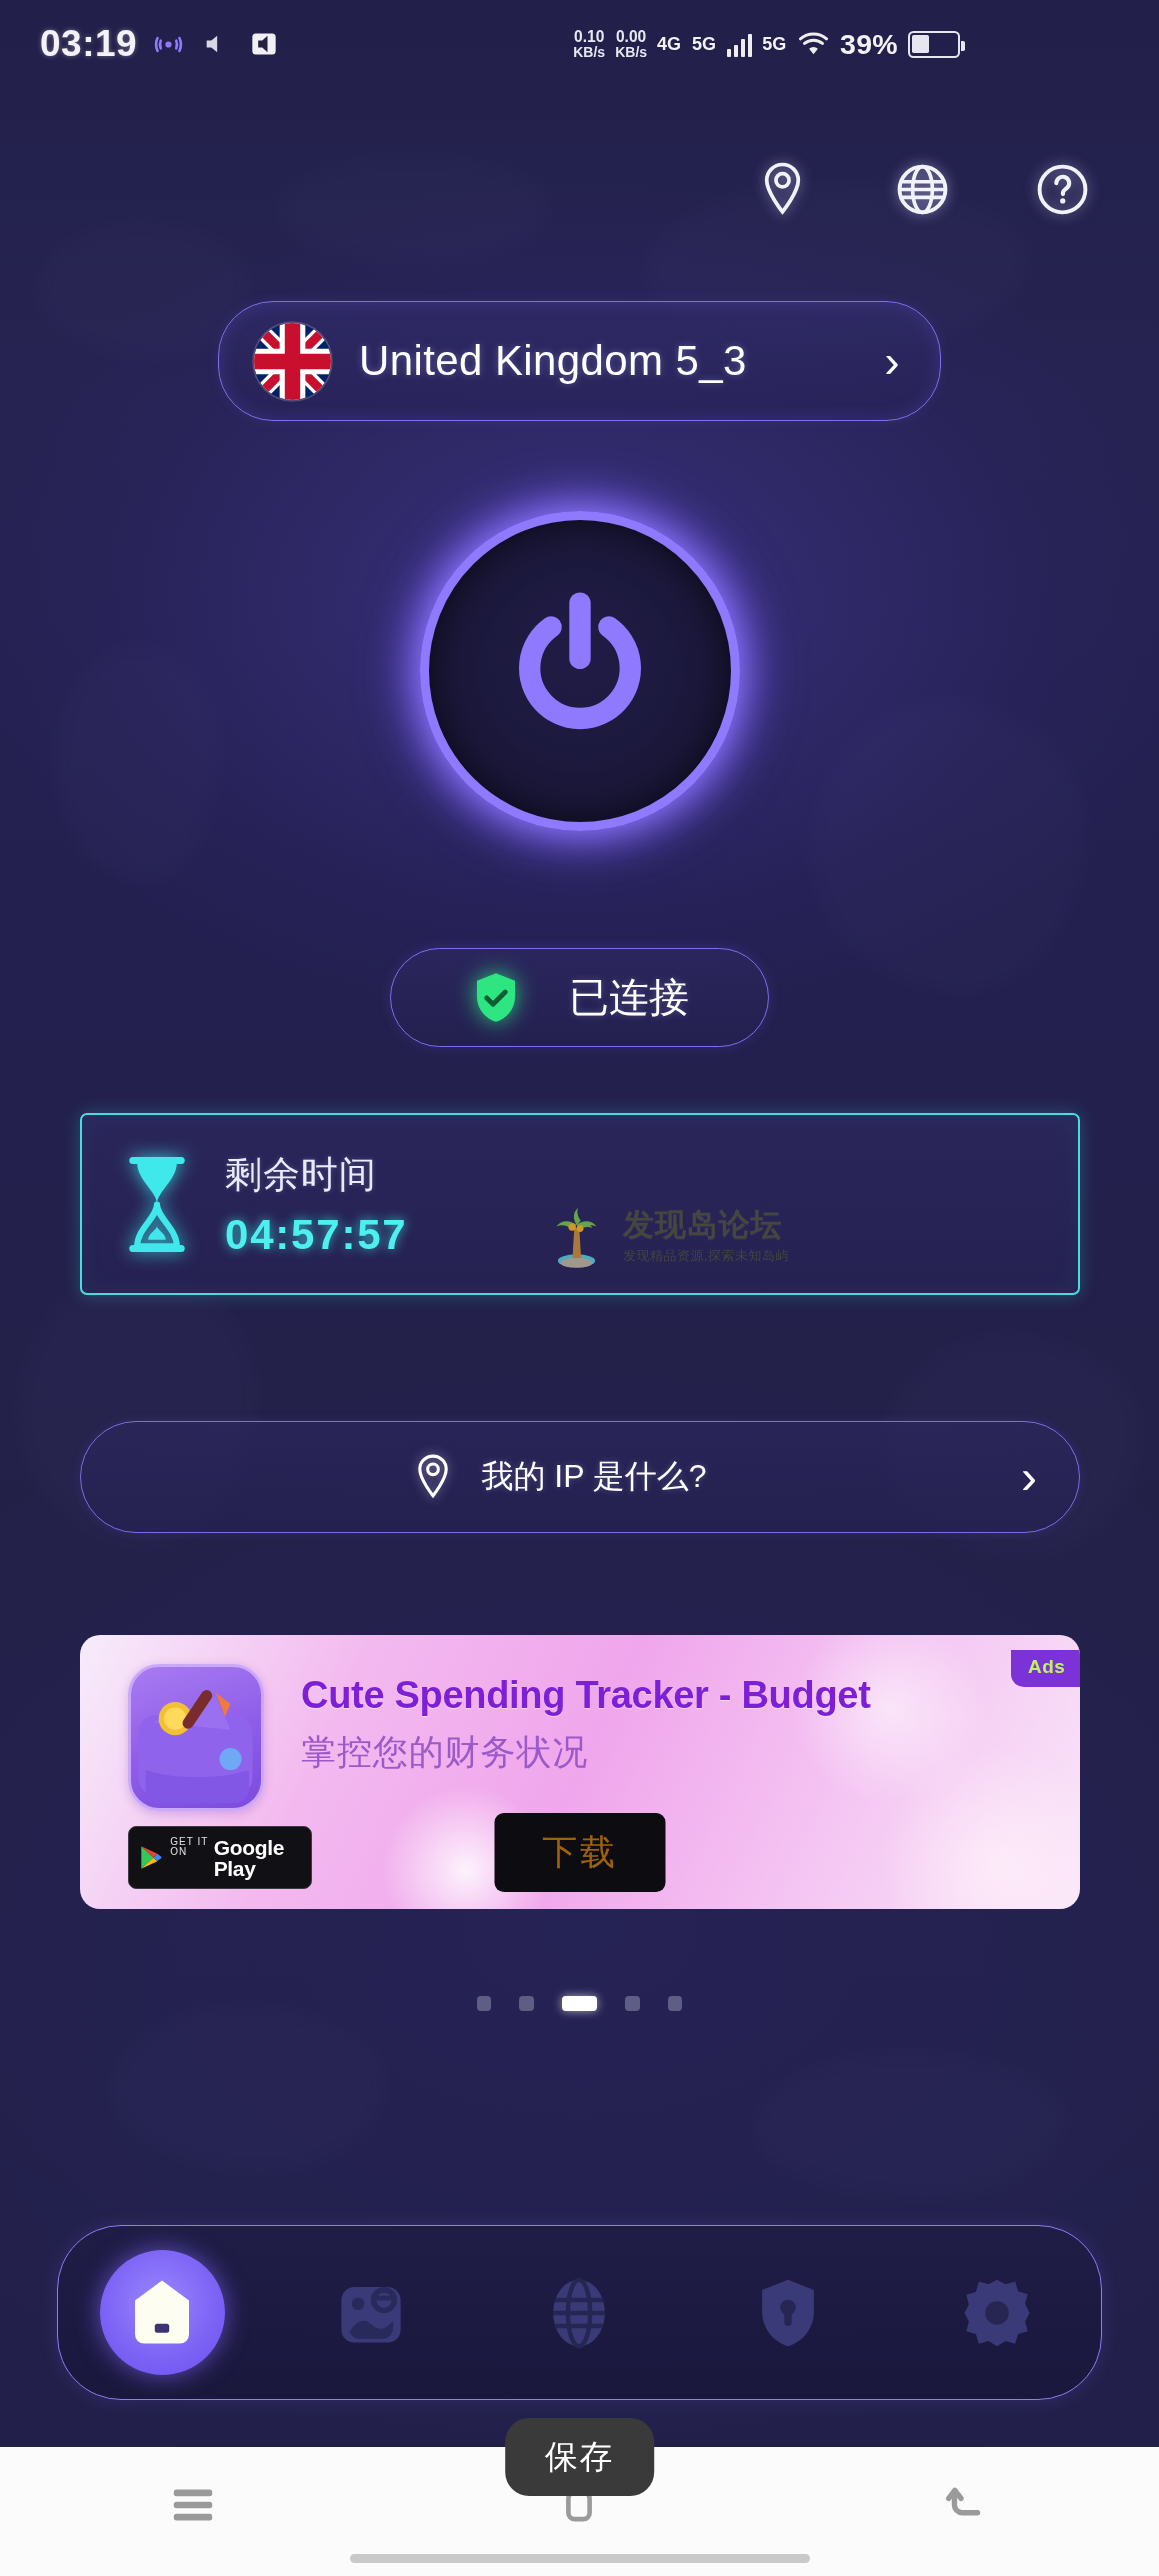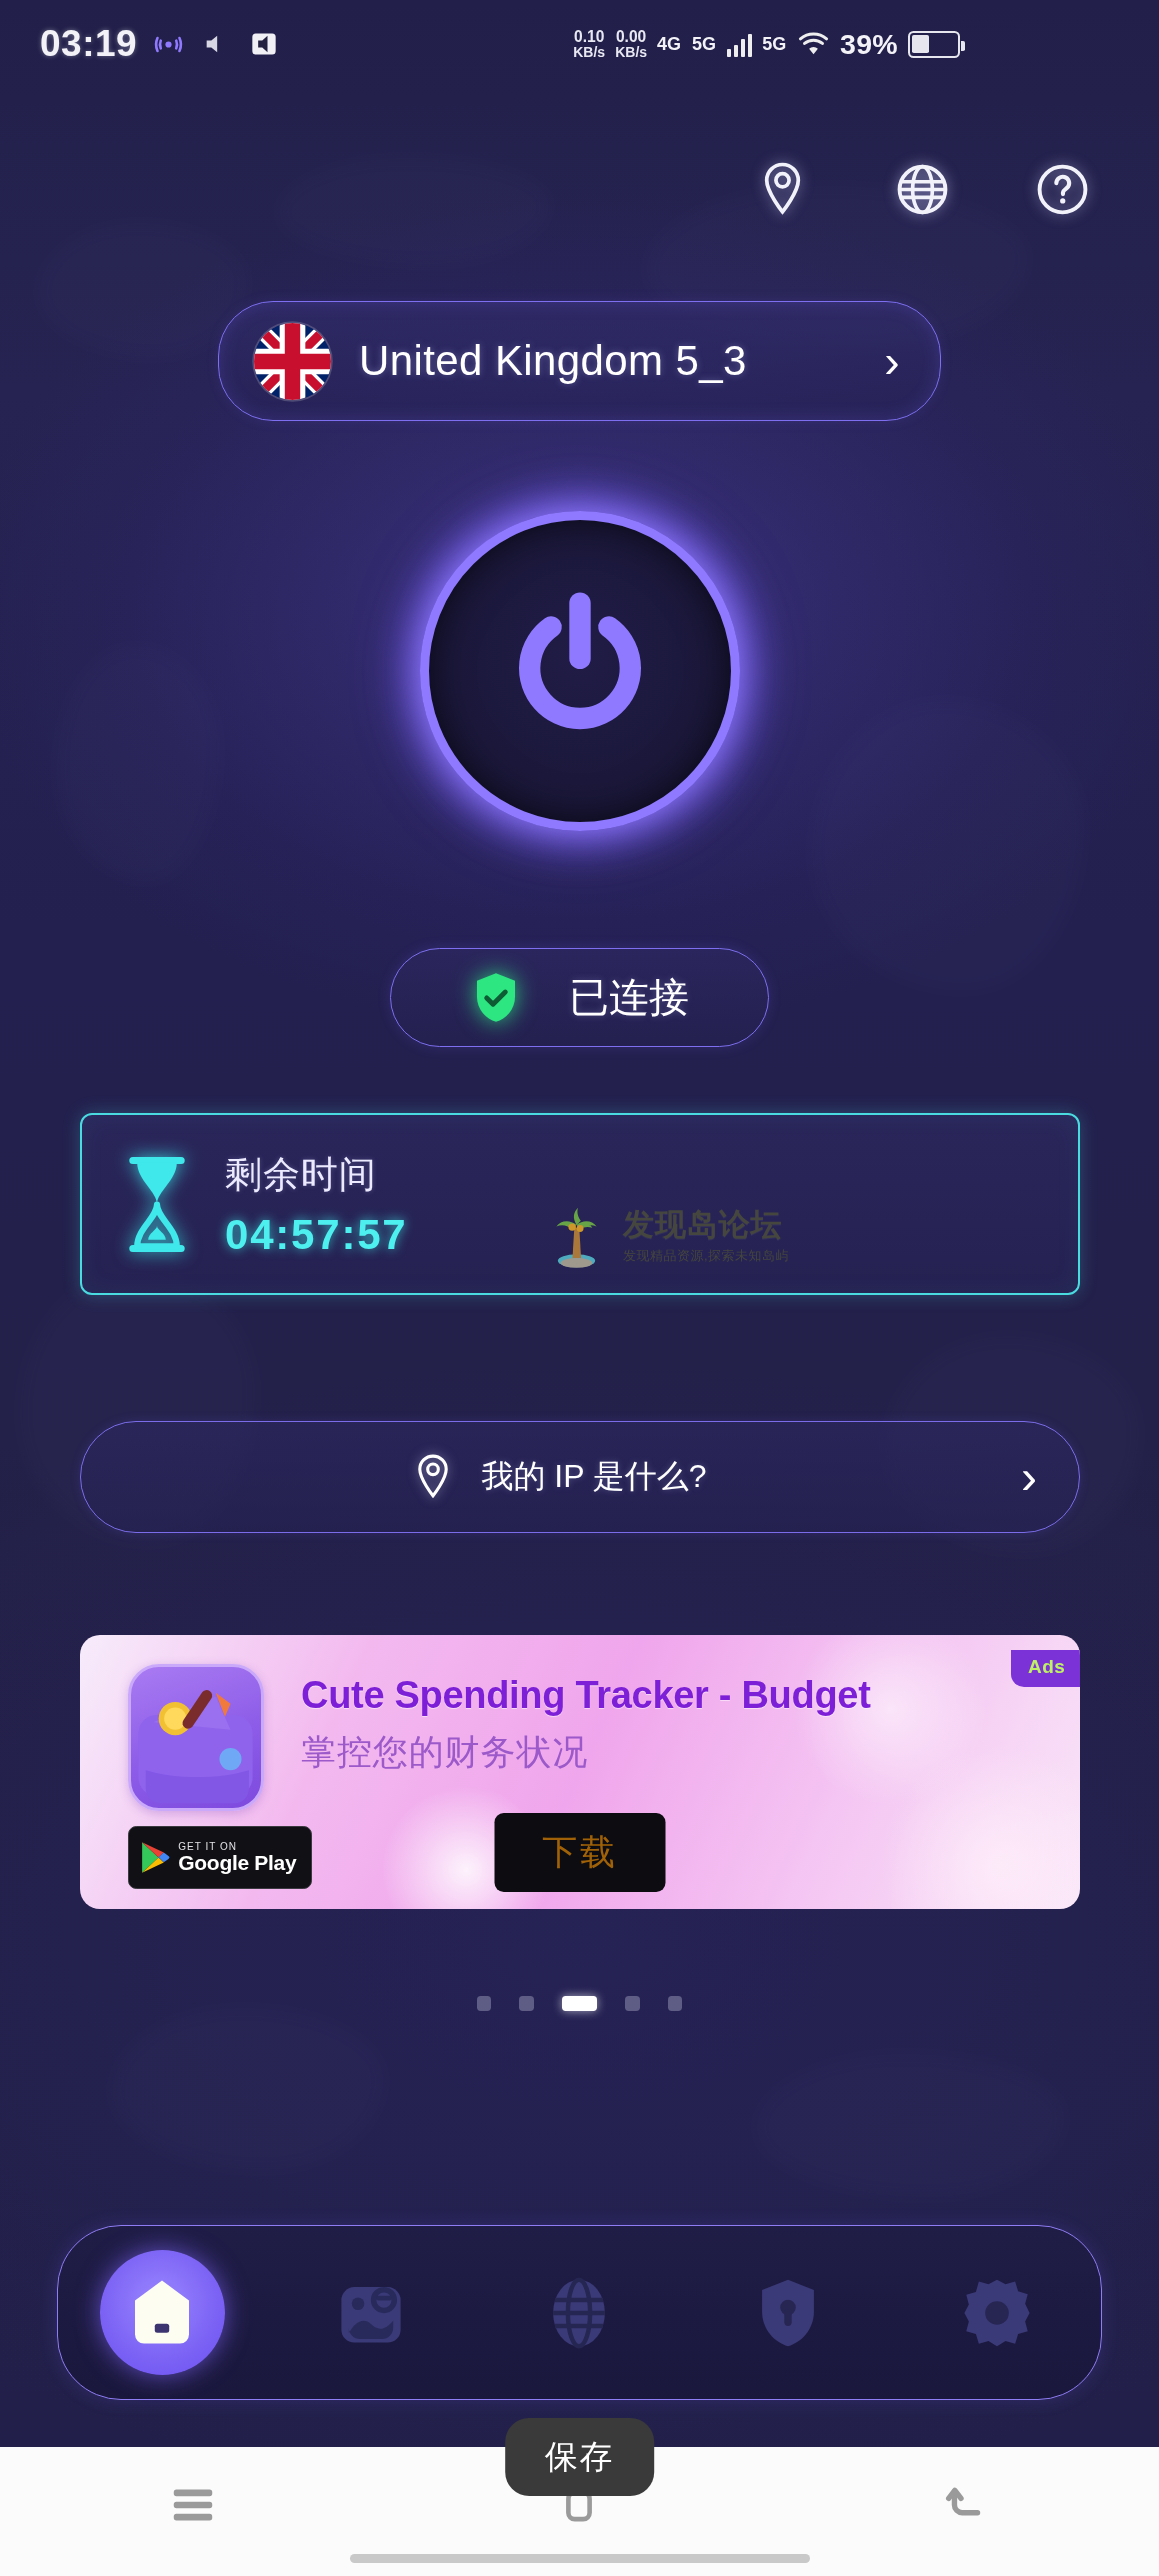--- a/index.html
+++ b/index.html
@@ -99,21 +99,21 @@
     display:flex; align-items:center; justify-content:center; gap:26px;
     box-shadow:0 0 13px rgba(120,100,250,.18);
     z-index:12;
   }
   .shield-ok{ width:52px; height:55px; filter:drop-shadow(0 0 11px rgba(45,230,130,.85)); }
   .connected span{ font-size:40px; color:#fff; text-shadow:0 0 7.4px rgba(190,190,255,.3);margin-left:21px; }
 
   
   .timer-card{
     position:absolute; top:1113px; left:80px; width:1000px; height:182px;
-    border:2.8px solid #4adbe0; border-radius:12px;
+    border:2.8px solid #4adbe0; border-radius:7px;
     background:linear-gradient(180deg,rgba(45,40,96,.70),rgba(38,34,84,.70));
     box-shadow:0 0 16.6px rgba(74,219,224,.25), inset 0 0 26px rgba(74,219,224,.06);
     display:flex; align-items:center; padding:0 42px; gap:35px; z-index:12;
   }
   .hourglass{ width:66px; height:99px; flex:0 0 auto; filter:drop-shadow(0 0 9.2px rgba(60,230,235,.8)); }
   .timer-texts{ display:flex; flex-direction:column; gap:11px; position:relative; flex:1; }
   .timer-label{ font-size:37px; color:#eceaff; letter-spacing:0.9px; text-shadow:0 0 5.5px rgba(190,190,255,.3); }
   .timer-value{ font-size:42px; color:#4ef0ef; font-weight:700; letter-spacing:1.8px; text-shadow:0 0 11px rgba(60,235,235,.75); }
   .watermark{
     position:absolute; left:322px; top:52px; display:flex; align-items:center; gap:17px;
@@ -162,21 +162,21 @@
     color:#7c1fd6; letter-spacing:-0.3px; text-shadow:0 0.9px 0.9px rgba(255,255,255,.55);
   }
   .ad-sub{
     position:absolute; left:221px; top:94px; font-size:35px; color:#9b59c9; letter-spacing:0.9px;
   }
   .gplay{
     position:absolute; left:48px; bottom:20px; width:184px; height:63px; border-radius:8.3px;
     background:#111014; display:flex; align-items:center; gap:8.3px; padding:0 10px;
     border:0.9px solid #3a3a40;
   }
-  .gplay-txt{ display:flex; flex-direction:column; line-height:1; }
+  .gplay-txt{ display:flex; flex-direction:row; line-height:1; }
   .gplay-top{ font-size:10px; color:#e2e2e6; letter-spacing:1px; }
   .gplay-bot{ font-size:21px; color:#fff; font-weight:700; letter-spacing:-0.3px; }
   .ad-cta{
     position:absolute; left:50%; transform:translateX(-50%); bottom:16.6px;
     width:171px; height:79px; background:#0d0d11; border-radius:9.2px;
     display:flex; align-items:center; justify-content:center;
     color:#a16207; font-size:35px; letter-spacing:2.8px; cursor:pointer;
   }
 
   

